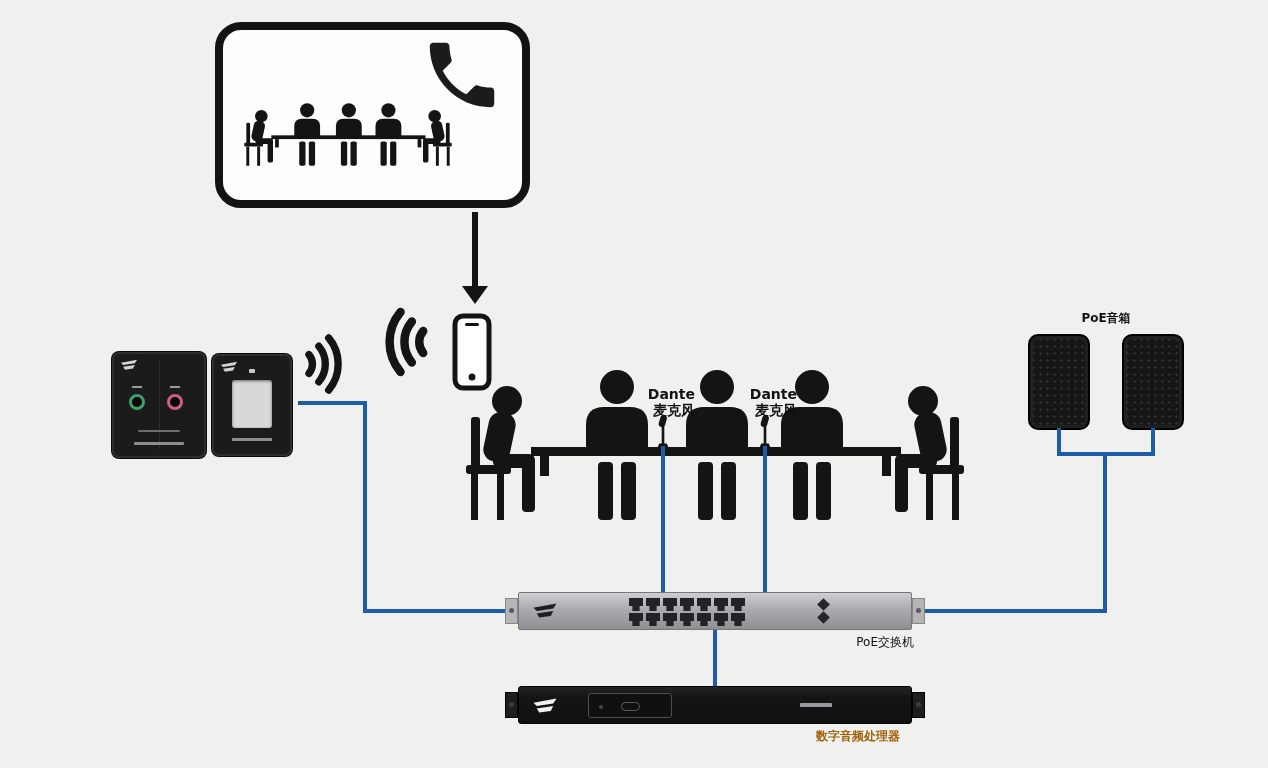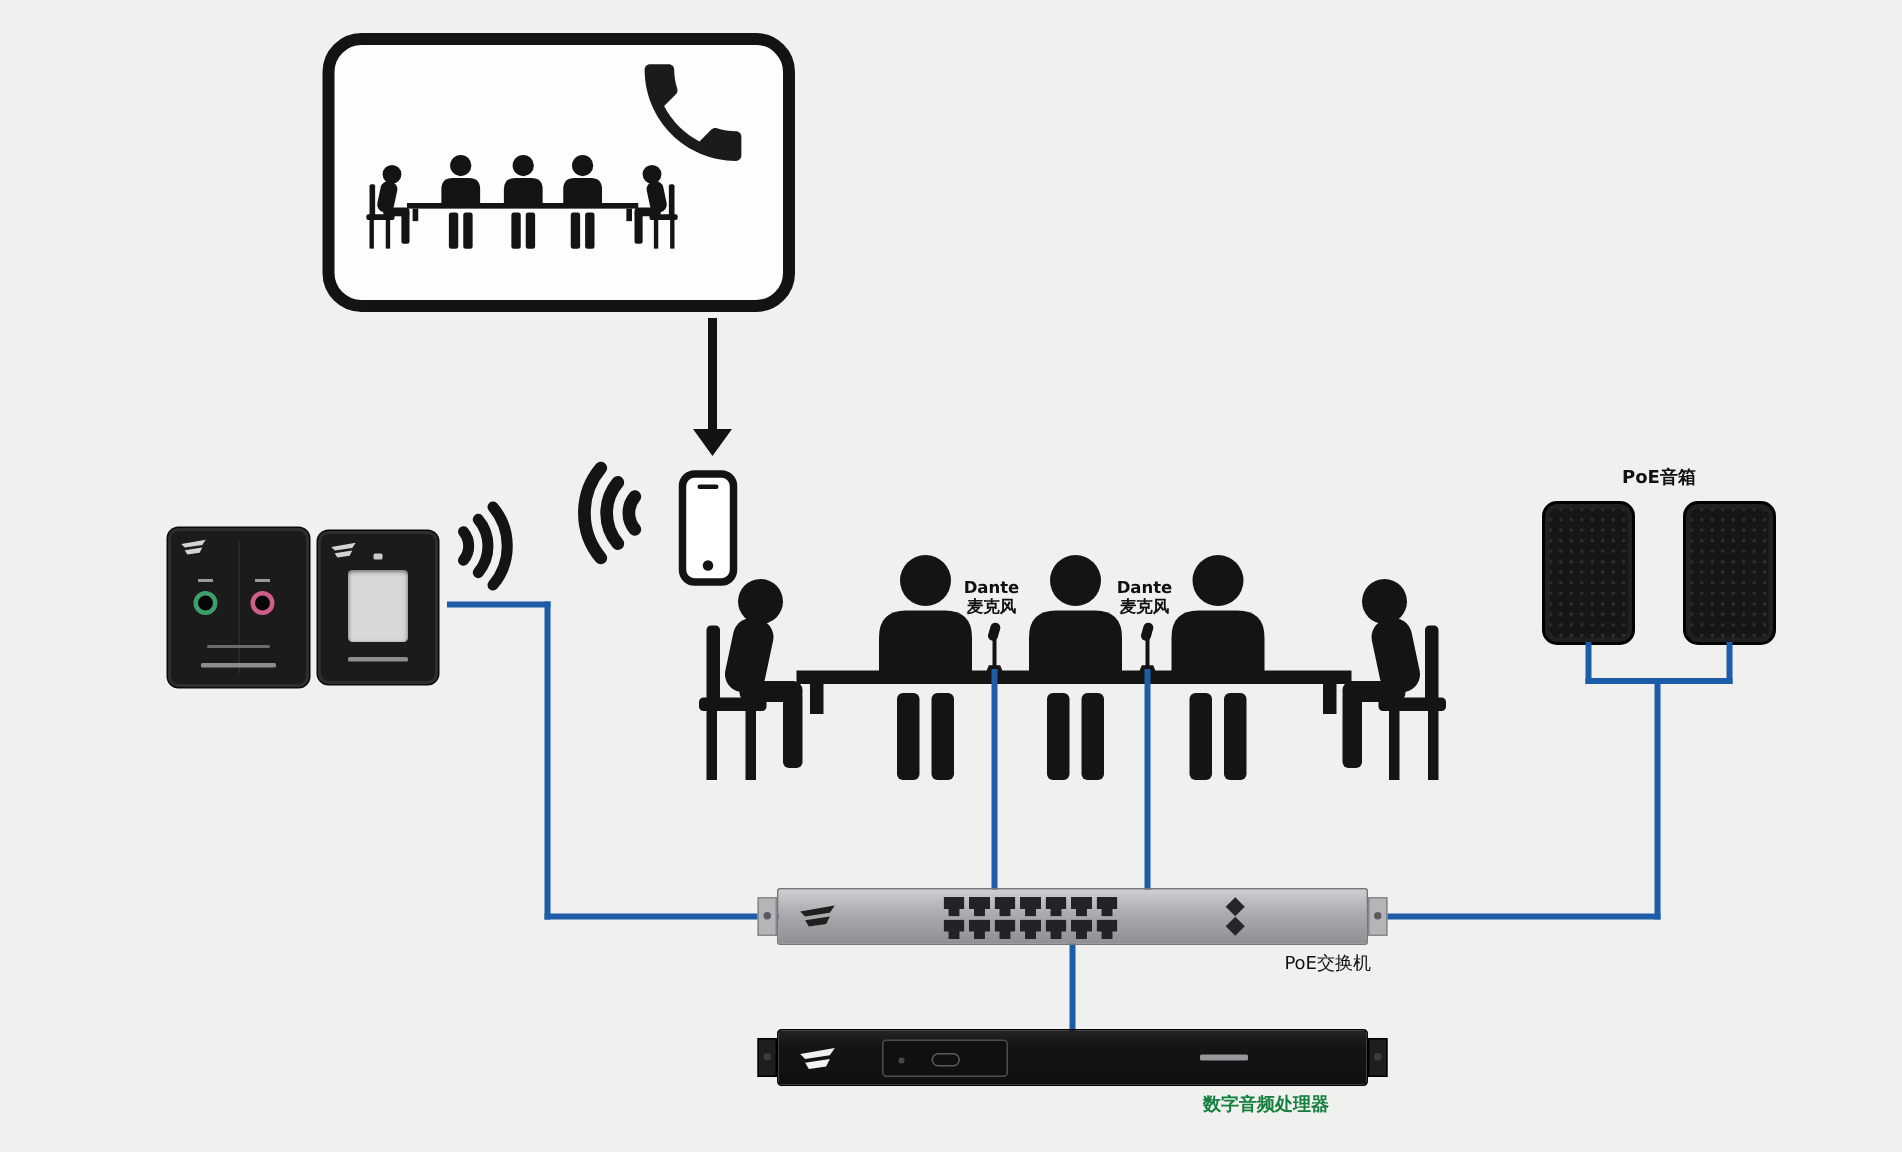--- a/index.html
+++ b/index.html
@@ -42,21 +42,21 @@
   #pa-bar2{left:22px;top:90px;width:50px;height:3px}
   #pb-plate{position:absolute;left:20px;top:26px;width:40px;height:48px;background:#d8d8da;
     border-radius:3px;box-shadow:inset 0 1px 3px rgba(0,0,0,.55)}
   #pb-dot{left:37px;top:15px;width:6px;height:4px;background:#c9c9cc}
   #pb-bar{left:20px;top:84px;width:40px;height:3px}
 
   
   #conference{position:absolute;left:455px;top:367px}
   #mic-1{position:absolute;left:651px;top:415px}
   #mic-2{position:absolute;left:753px;top:415px}
-  .mic-label{position:absolute;width:68px;text-align:center;font-size:11px;font-weight:bold;
+  .mic-label{position:absolute;width:68px;text-align:right;font-size:14px;font-weight:bold;
     color:#111;line-height:1.15}
   #mic-label-1{left:627px;top:386px}
   #mic-label-2{left:729px;top:386px}
 
   
   .speaker{position:absolute;width:62px;height:96px;background:var(--device-black,#161616);
     border:2px solid #000;border-radius:10px;
     box-shadow:inset 0 0 0 3px #202020;
     background-image:radial-gradient(circle,#303030 1px,transparent 1.4px);background-size:7px 7px}
   #speaker-1{left:1028px;top:334px}
@@ -106,22 +106,22 @@
     border:1px solid #000;border-radius:3px}
   #proc-logo{position:absolute;left:12px;top:9px}
   #proc-display{position:absolute;left:69px;top:6px;width:84px;height:25px;
     border:1px solid #4e4e52;border-radius:3px;background:#101010}
   #proc-display .pill{position:absolute;left:32px;top:8px;width:19px;height:9px;
     border:1px solid #5c5c60;border-radius:5px}
   #proc-display .dot{position:absolute;left:10px;top:11px;width:4px;height:4px;
     border-radius:50%;background:#48484c}
   #proc-text-bar{position:absolute;left:281px;top:16px;width:32px;height:4px;
     background:#98989c;border-radius:1px}
-  #proc-label{position:absolute;left:802px;top:728px;width:112px;text-align:left;
-    font-size:12px;font-weight:bold;color:#15803d}
+  #proc-label{position:absolute;left:802px;top:728px;width:112px;text-align:center;
+    font-size:12px;font-weight:bold;color:#a16207}
 </style>
 </head>
 <body>
 
 <svg width="0" height="0" style="position:absolute" aria-hidden="true">
   <defs>
     <g id="front-person" fill="#141414">
       <circle cx="0" cy="20" r="17"></circle>
       <path d="M -31 82 L -31 58 Q -31 40 -13 40 L 13 40 Q 31 40 31 58 L 31 82 Z"></path>
       <rect x="-19" y="95" width="15" height="58" rx="4"></rect>

